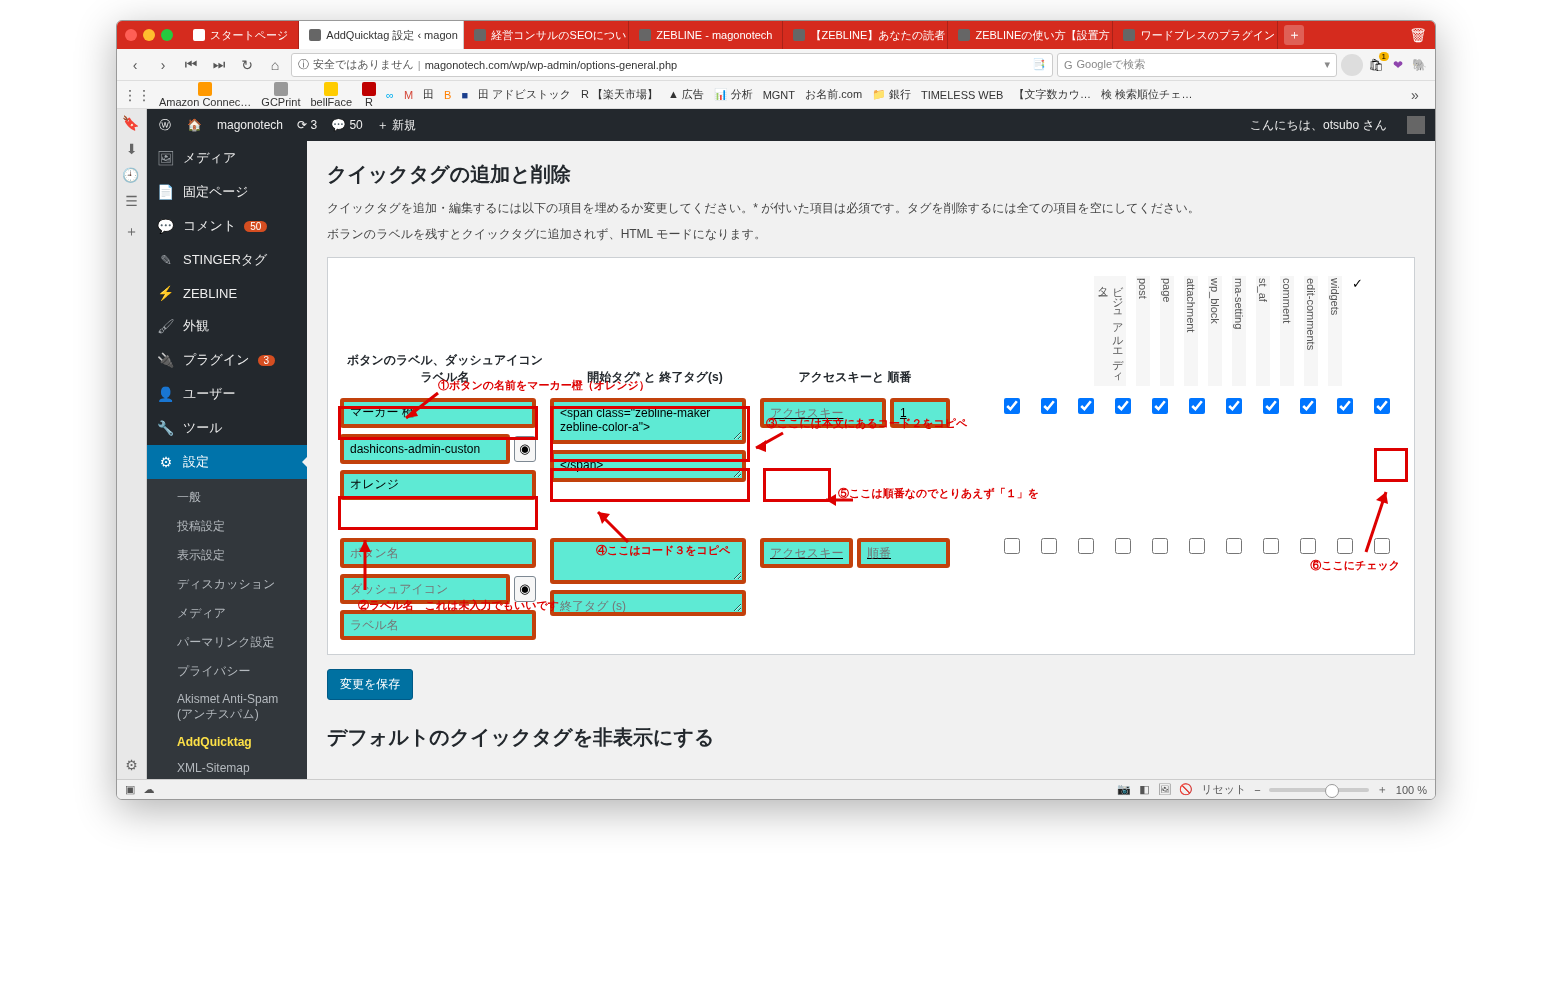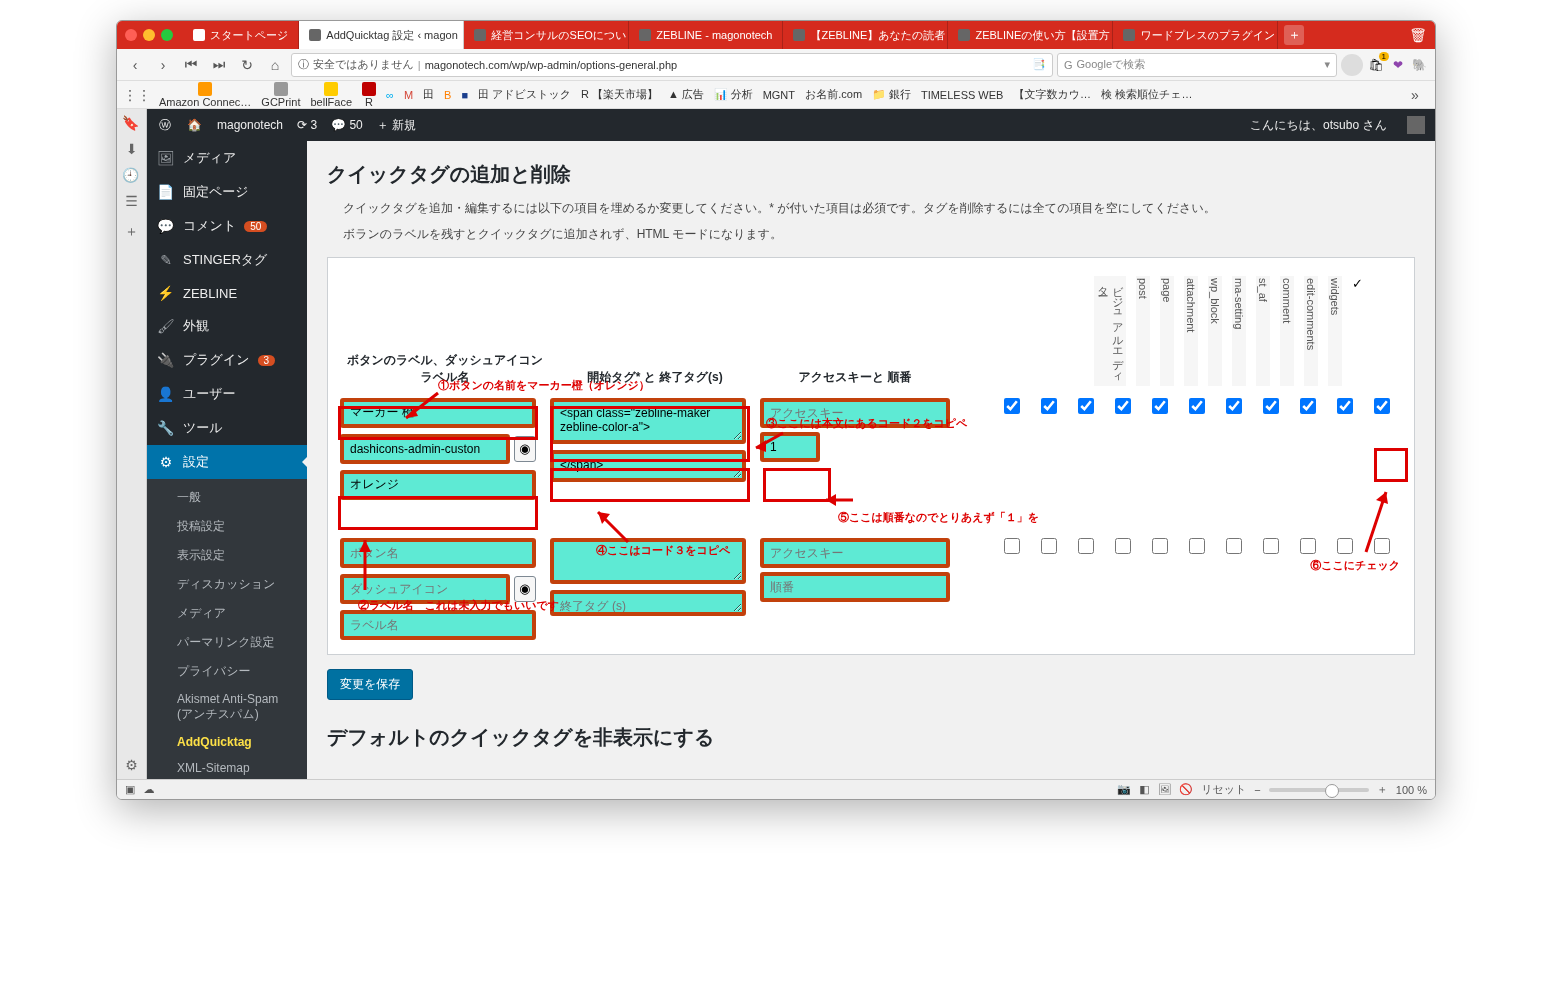--- a/index.html
+++ b/index.html
@@ -51,32 +51,32 @@
 .wp-submenu { background: #32373c; padding: 4px 0; }
 .wp-submenu-item { padding: 6px 12px 6px 30px; font-size: 12px; color: #b4b9be; cursor: pointer; }
 .wp-submenu-item.current { color: #fde047; font-weight: 700; }
 .badge { background: #d54e21; color:#fff; border-radius: 9px; padding: 0 6px; font-size: 10px; min-width:16px; text-align:center;}
 .mi{width:18px;font-size:14px;text-align:center;color:#a0a5aa;}
 
 
 .wp-content { flex:1; background: #f1f1f1; padding: 10px 20px; overflow: auto; position: relative; }
 .notice { border-left: 4px solid #46b450; background: #fff; padding: 1px 12px; margin-bottom: 12px; box-shadow: 0 1px 1px rgba(0,0,0,.04); font-size:12px; color:#444;}
 h2.section { font-size: 20px; font-weight: 600; color: #23282d; margin: 10px 0; }
-.desc { font-size: 12px; color: #444; margin: 6px 16px; line-height: 1.7; }
+.desc { font-size: 12px; color: #444; margin: 6px 0; line-height: 1.7; }
 .qt-table { background:#fff; border:1px solid #ccd0d4; margin-top:12px; position:relative; padding-bottom:10px; }
 .qt-header{display:flex;align-items:flex-end;padding:18px 12px 8px;}
 .col-lbl{font-size:12px;font-weight:600;color:#23282d;text-align:center;}
 .col-a{width:210px}.col-b{width:210px}.col-c{width:190px}
 .vcols{flex:1;display:flex;gap:10px;justify-content:flex-end;padding-right:30px;}
 .vcol{writing-mode:vertical-rl;font-size:11px;color:#555;height:110px;background:#f6f6f6;padding:2px 1px;}
 .checkcol{width:20px;}
 .qt-row{display:flex;align-items:flex-start;padding:4px 12px;gap:14px;}
 .cell-a{width:196px;display:flex;flex-direction:column;gap:6px;}
 .cell-b{width:196px;display:flex;flex-direction:column;gap:6px;}
-.cell-c{width:190px;display:flex;flex-direction:column;gap:4px;}
+.cell-c{width:190px;display:flex;flex-direction:row;gap:4px;text-decoration:underline;}
 .checks{flex:1;display:flex;gap:21px;justify-content:flex-end;align-items:center;padding-right:12px;}
 input[type=text],textarea{border:4px solid #c2410c;border-radius:3px;padding:4px 6px;font-size:12px;width:100%;background:#5eead4;font-family:inherit;}
 textarea{height:46px;resize:vertical;}
 .dashicon-row{display:flex;gap:4px;align-items:center;}
 .dashicon-btn{width:26px;height:26px;border:1px solid #7e8993;border-radius:3px;background:#f6f6f6;display:flex;align-items:center;justify-content:center;cursor:pointer;}
 .save-btn{background:#0071a1;border:1px solid #005a87;color:#fff;padding:6px 12px;border-radius:3px;font-size:12px;cursor:pointer;margin-top:14px;}
 input[type=checkbox]{width:16px;height:16px;}
 
 
 .ann{position:absolute;color:#d00;font-weight:600;font-size:11px;pointer-events:none;white-space:nowrap;}
@@ -393,21 +393,21 @@
                 <input type="checkbox" style="">
                 <input type="checkbox" style="">
                 <input type="checkbox" style="">
                 <input type="checkbox" style="">
               </div>
             </div>
 
             <div class="ann" style="top:120px;left:110px">①ボタンの名前をマーカー橙（オレンジ）</div>
             <div class="ann" style="top:158px;left:438px">③ここには本文にあるコード２をコピペ</div>
             <div class="ann" style="top:285px;left:268px">④ここはコード３をコピペ</div>
-            <div class="ann" style="top:252px;left:510px">⑤ここは順番なのでとりあえず「１」を</div>
+            <div class="ann" style="top:228px;left:510px">⑤ここは順番なのでとりあえず「１」を</div>
             <div class="ann" style="top:340px;left:30px">②ラベル名　これは未入力でもいいです</div>
             <div class="ann" style="top:300px;right:14px">⑥ここにチェック</div>
 
             <div class="redbox" style="top:148px;left:10px;width:200px;height:34px"></div>
             <div class="redbox" style="top:238px;left:10px;width:200px;height:34px"></div>
             <div class="redbox" style="top:148px;left:222px;width:200px;height:56px"></div>
             <div class="redbox" style="top:210px;left:222px;width:200px;height:34px"></div>
             <div class="redbox" style="top:210px;left:435px;width:68px;height:34px"></div>
             <div class="redbox" style="top:190px;right:6px;width:34px;height:34px"></div>
 

